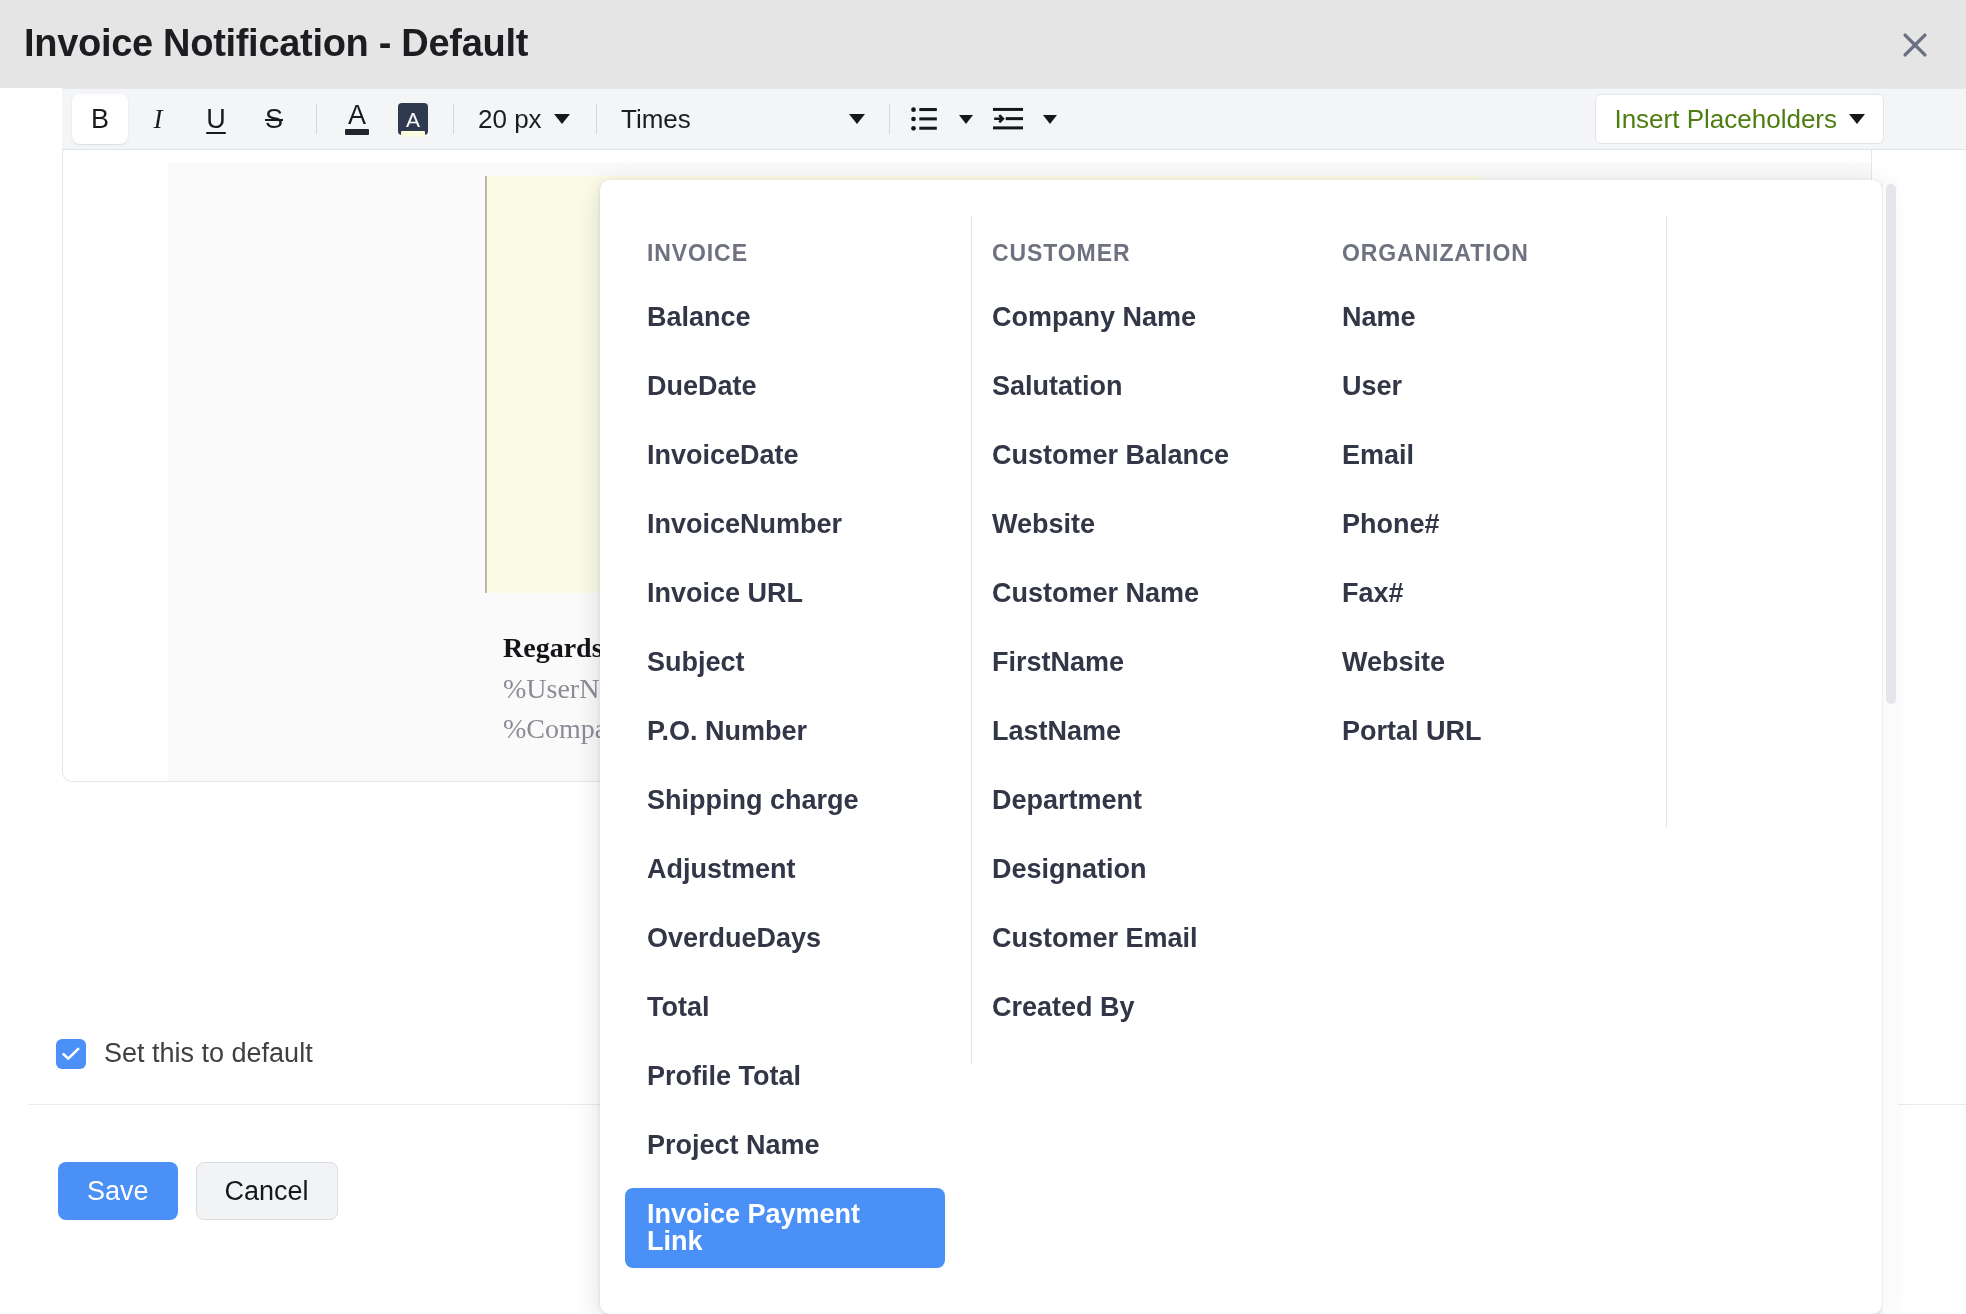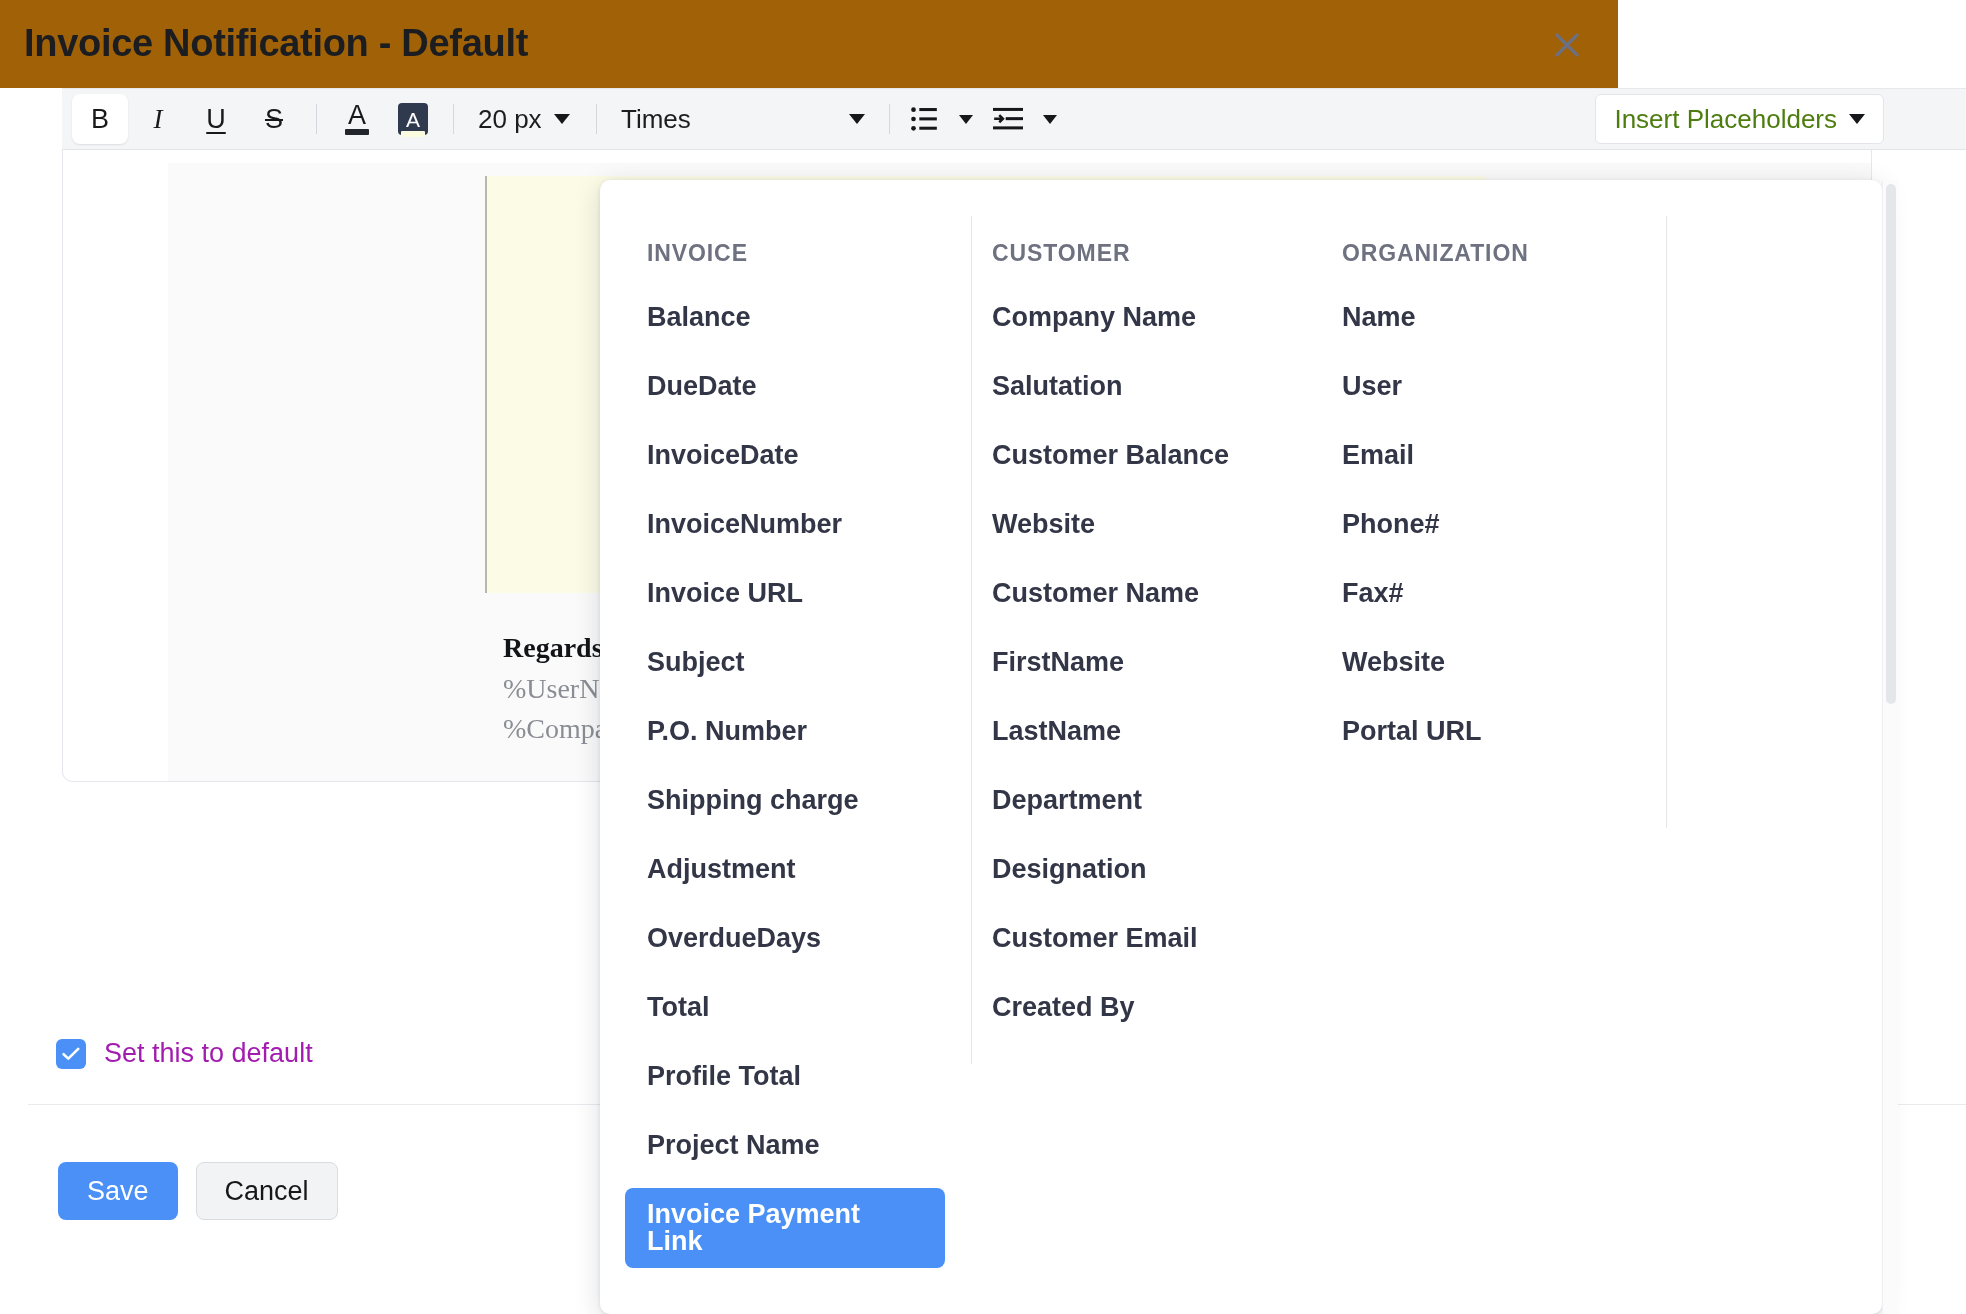--- a/index.html
+++ b/index.html
@@ -8,22 +8,22 @@
     height: 1314px;
     background: #ffffff;
     font-family: "Liberation Sans", sans-serif;
     overflow: hidden;
   }
 
   .app { position: relative; width: 1966px; height: 1314px; background:#fff; }
 
   
   .modal-header {
-    position: absolute; left: 0; top: 0; width: 1618px; height: 88px;
-    background:#a16207;
+    position: absolute; left: 0; top: 0; width: 1966px; height: 88px;
+    background:#e5e5e5;
   }
   .modal-title {
     position: absolute; left: 24px; top: 22px;
     font-size: 38px; font-weight: 700; color: #1b1d21;
     letter-spacing: -0.3px; white-space: nowrap;
   }
   .close-btn {
     position: absolute; right: 26px; top: 20px;
     width: 50px; height: 50px; display:flex; align-items:center; justify-content:center;
     cursor: pointer; background: transparent; border: none;
@@ -108,21 +108,21 @@
 
   
   .default-row {
     position:absolute; left:56px; top:1038px; display:flex; align-items:center; gap:18px;
   }
   .checkbox {
     width:30px;height:30px;border-radius:6px;background:#4a90f7;
     display:flex;align-items:center;justify-content:center;cursor:pointer;flex:none;
   }
   .checkbox svg{display:block;}
-  .default-label{font-size:27px;color:#a21caf;}
+  .default-label{font-size:27px;color:#404040;}
 
   .divider { position:absolute; left:28px; top:1104px; width:1938px; height:1px; background:#e8eaee; }
 
   .btn-row { position:absolute; left:58px; top:1162px; display:flex; gap:18px; }
   .btn {
     height:58px; padding:0 28px; border-radius:8px; font-size:27px; cursor:pointer;
     display:flex;align-items:center;justify-content:center; border:1px solid transparent;
   }
   .btn-primary { background:#4a90f7; color:#ffffff; min-width:104px; }
   .btn-secondary { background:#f2f3f5; color:#15171a; border-color:#d9dce1; min-width:126px; }

